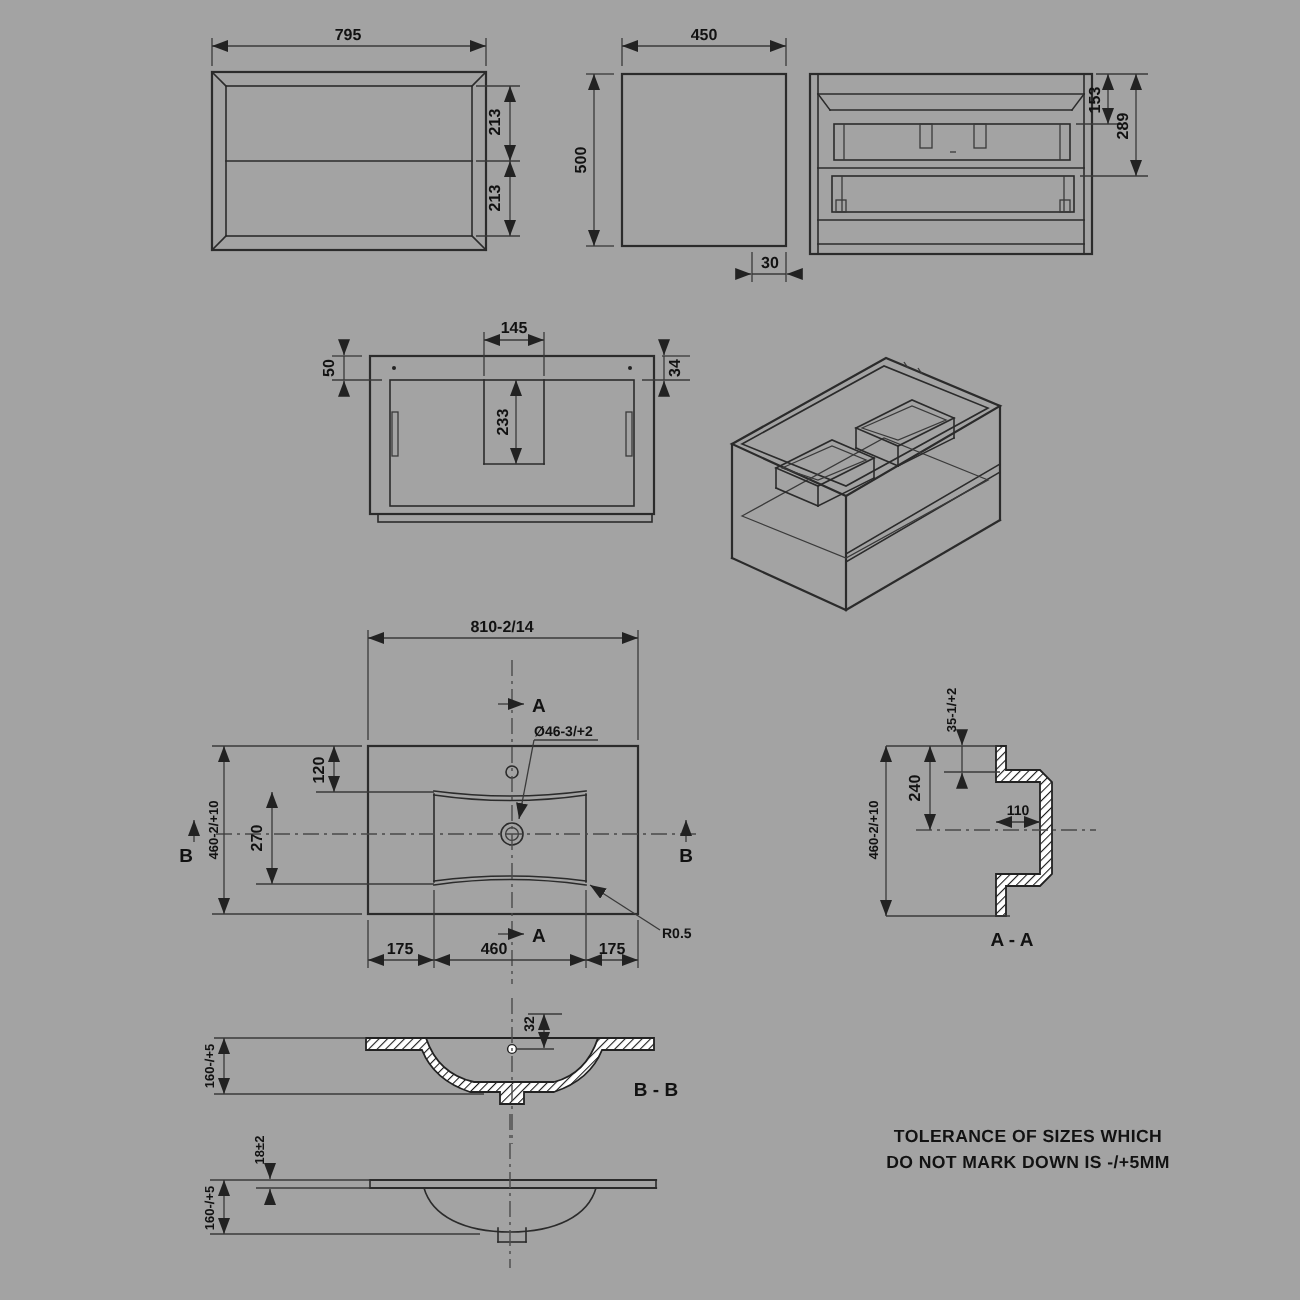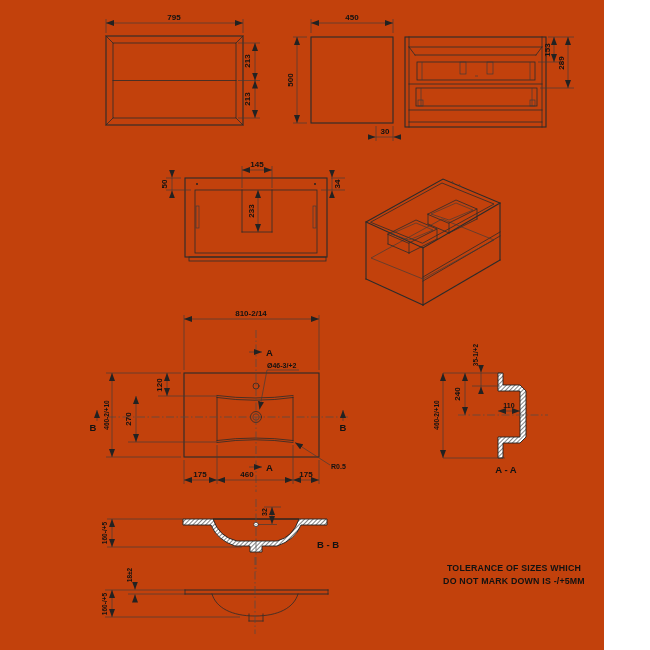--- a/index.html
+++ b/index.html
@@ -1,16 +1,16 @@
 <!DOCTYPE html>
 <html><head>
 <meta charset="utf-8">
 <style>
   html,body{margin:0;padding:0;background:#fff;}
-  .sheet{position:relative;width:604px;height:650px;background:#c2410c;overflow:hidden;
+  .sheet{position:relative;width:650px;height:650px;background:#a3a3a3;overflow:hidden;
          font-family:"Liberation Sans",sans-serif;}
   svg{display:block}
   .ol{stroke:#2b2b2b;stroke-width:1.1;fill:none;stroke-linecap:square}
   .ol2{stroke:#2b2b2b;stroke-width:0.8;fill:none;stroke-linecap:square}
   .tl{stroke:#3a3a3a;stroke-width:0.65;fill:none}
   .cl{stroke:#4a4a4a;stroke-width:0.7;fill:none;stroke-dasharray:8 2.5 1.5 2.5}
   .hp{fill:url(#hatch);stroke:#222;stroke-width:0.9}
   text{fill:#121212;font-family:"Liberation Sans",sans-serif;font-weight:700}
   .d{font-size:8px}
   .d7{font-size:7px}

